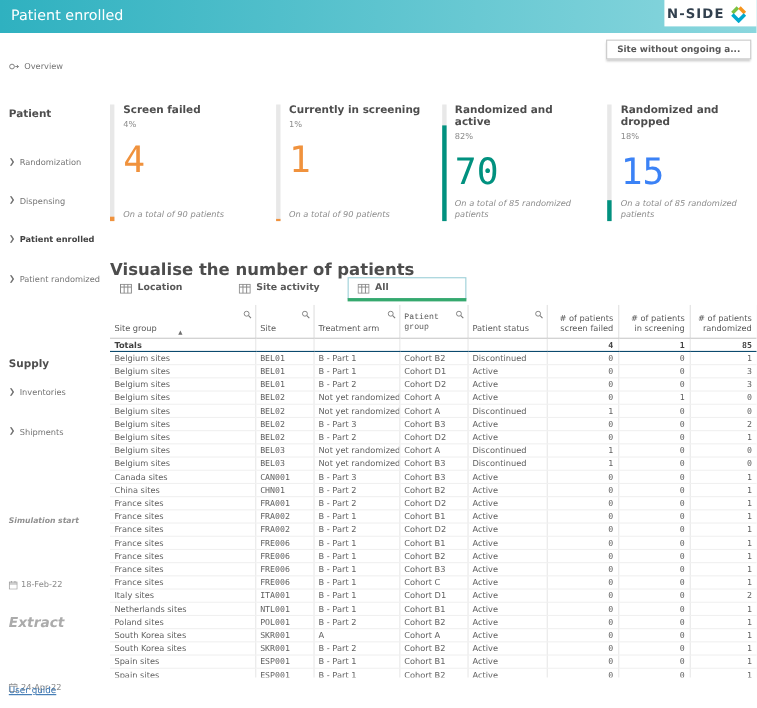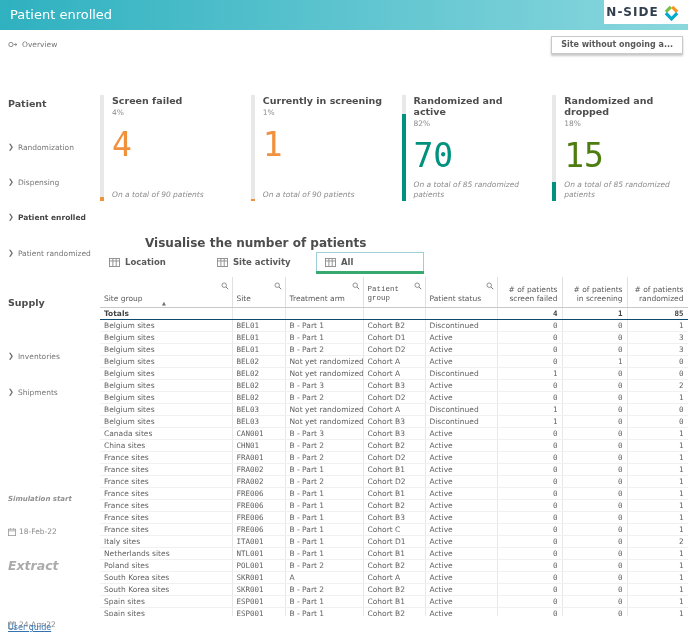--- a/index.html
+++ b/index.html
@@ -45,21 +45,21 @@
   .kpi-card{flex:1;display:flex;gap:8px;}
   .kpi-bar{width:4px;height:100%;background:#e8e8e8;position:relative;flex:none;}
   .kpi-bar-fill{position:absolute;bottom:0;left:0;width:100%;min-height:2px;}
   .kpi-content{display:flex;flex-direction:column;flex:1;min-width:0;}
   .kpi-title{font-weight:bold;font-size:9.5px;color:#4d4d4d;}
   .kpi-pct{font-size:7.5px;color:#8c8c8c;margin-top:2px;}
   .kpi-value{font-family:"DejaVu Sans Mono",monospace;font-size:33px;line-height:1;margin-top:11px;}
   .kpi-caption{font-size:7.5px;font-style:italic;color:#8c8c8c;margin-top:auto;line-height:1.35;padding-bottom:1px;}
 
   
-  .section-title{position:absolute;left:100px;top:236px;font-weight:bold;font-size:12px;color:#4d4d4d;margin-left:45px;}
+  .section-title{position:absolute;left:100px;top:236px;font-weight:bold;font-size:15px;color:#4d4d4d;}
   .tabs{position:absolute;left:100px;top:252px;height:20px;display:flex;}
   .tab{width:108px;display:flex;align-items:center;gap:5px;padding-left:8px;
     font-size:8.5px;font-weight:bold;color:#595959;cursor:pointer;position:relative;border:1px solid transparent;}
   .tab.active{border:1px solid #9CCFD8;background:#fff;}
   .tab.active::after{content:"";position:absolute;left:-1px;right:-1px;bottom:-3px;height:3px;background:var(--tab-underline);}
 
   
   .tablewrap{position:absolute;left:100px;top:277px;width:588px;height:339px;overflow:hidden;}
   table{border-collapse:collapse;table-layout:fixed;width:588px;font-size:7.5px;color:#616161;}
   th{font-weight:normal;text-align:left;vertical-align:bottom;height:30px;
@@ -88,21 +88,21 @@
         <path d="M13 4 L20 11" stroke="#F7941D" stroke-width="4.5" fill="none"></path>
         <path d="M20 13 L12 21 L4 13" stroke="#00A9CE" stroke-width="4.5" fill="none"></path>
       </svg>
     </div>
   </div>
 
   <button class="site-filter-btn">
     <span>Site without ongoing a...</span>
   </button>
 
-  <div class="sb-item" style="top:40px;">
+  <div class="sb-item" style="top:56px;">
     <svg viewBox="0 0 12 8" width="10" height="7">
       <circle cx="3.5" cy="4" r="2.6" fill="none" stroke="#777" stroke-width="1"></circle>
       <path d="M7 4 h3.5 M8.8 2.4 L10.6 4 L8.8 5.6" stroke="#777" stroke-width="1" fill="none"></path>
     </svg>
     <span>Overview</span>
   </div>
 
   <div class="sb-header" style="top:98px;">Patient</div>
 
   <div class="sb-item" style="top:143px;">
@@ -115,32 +115,32 @@
   </div>
   <div class="sb-item active" style="top:213px;">
     <span class="chev">❯</span>
     <span>Patient enrolled</span>
   </div>
   <div class="sb-item" style="top:249px;">
     <span class="chev">❯</span>
     <span>Patient randomized</span>
   </div>
 
-  <div class="sb-header" style="top:297px;">Supply</div>
+  <div class="sb-header" style="top:326px;">Supply</div>
 
   <div class="sb-item" style="top:352px;">
     <span class="chev">❯</span>
     <span>Inventories</span>
   </div>
   <div class="sb-item" style="top:388px;">
     <span class="chev">❯</span>
     <span>Shipments</span>
   </div>
 
-  <div class="sb-note" style="top:495px;">Simulation start</div>
+  <div class="sb-note" style="top:469px;">Simulation start</div>
   <div class="sb-date" style="top:527px;">
     <svg viewBox="0 0 10 10" width="8" height="8">
       <rect x="0.5" y="1.5" width="9" height="8" fill="none" stroke="#999" stroke-width="1"></rect>
       <line x1="0.5" y1="3.6" x2="9.5" y2="3.6" stroke="#999" stroke-width="1"></line>
       <line x1="3" y1="0.2" x2="3" y2="2" stroke="#999" stroke-width="1"></line>
       <line x1="7" y1="0.2" x2="7" y2="2" stroke="#999" stroke-width="1"></line>
     </svg>
     <span>18-Feb-22</span>
   </div>
   <div class="sb-extract" style="top:558px;">Extract</div>
@@ -189,21 +189,21 @@
         <div class="kpi-caption">On a total of 85 randomized patients</div>
       </div>
     </div>
     <div class="kpi-card">
       <div class="kpi-bar">
           <div class="kpi-bar-fill" style="height: 18%; background: rgb(1, 145, 127);"></div>
         </div>
       <div class="kpi-content">
         <div class="kpi-title">Randomized and dropped</div>
         <div class="kpi-pct">18%</div>
-        <div class="kpi-value" style="color: #4d7c0f;">15</div>
+        <div class="kpi-value" style="color: #3b82f6;">15</div>
         <div class="kpi-caption">On a total of 85 randomized patients</div>
       </div>
     </div>
   </div>
 
   <div class="section-title">Visualise the number of patients</div>
 
   <div class="tabs">
     <div class="tab">
       <svg viewBox="0 0 12 10" width="11" height="9">

